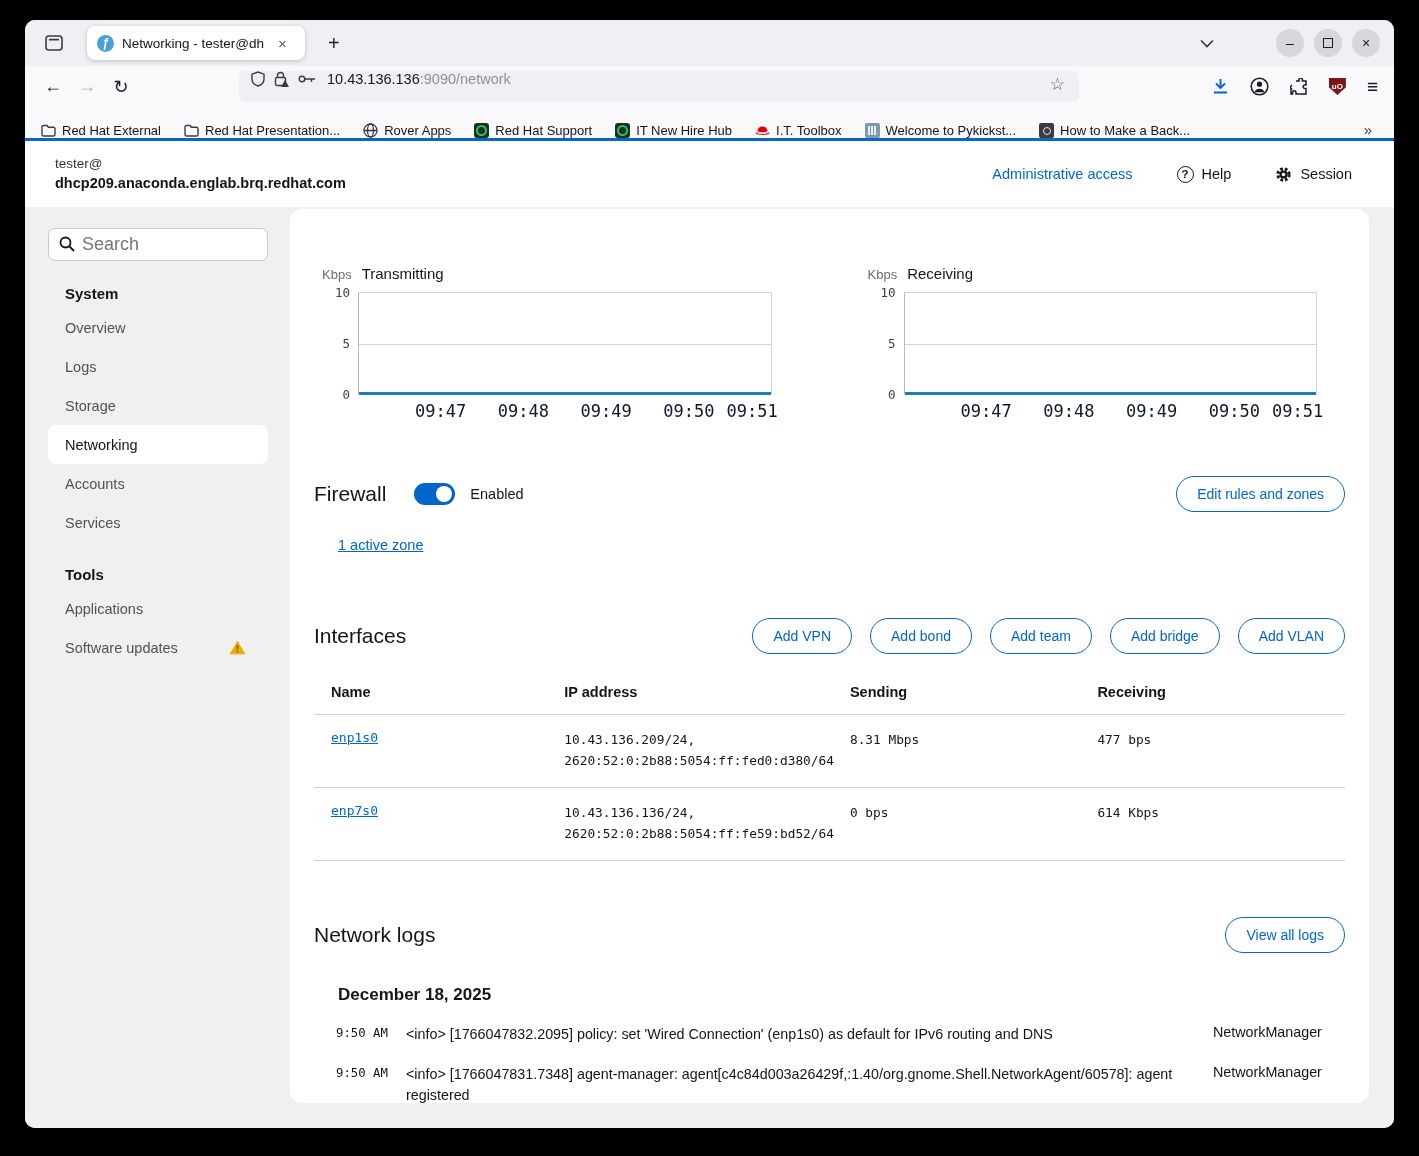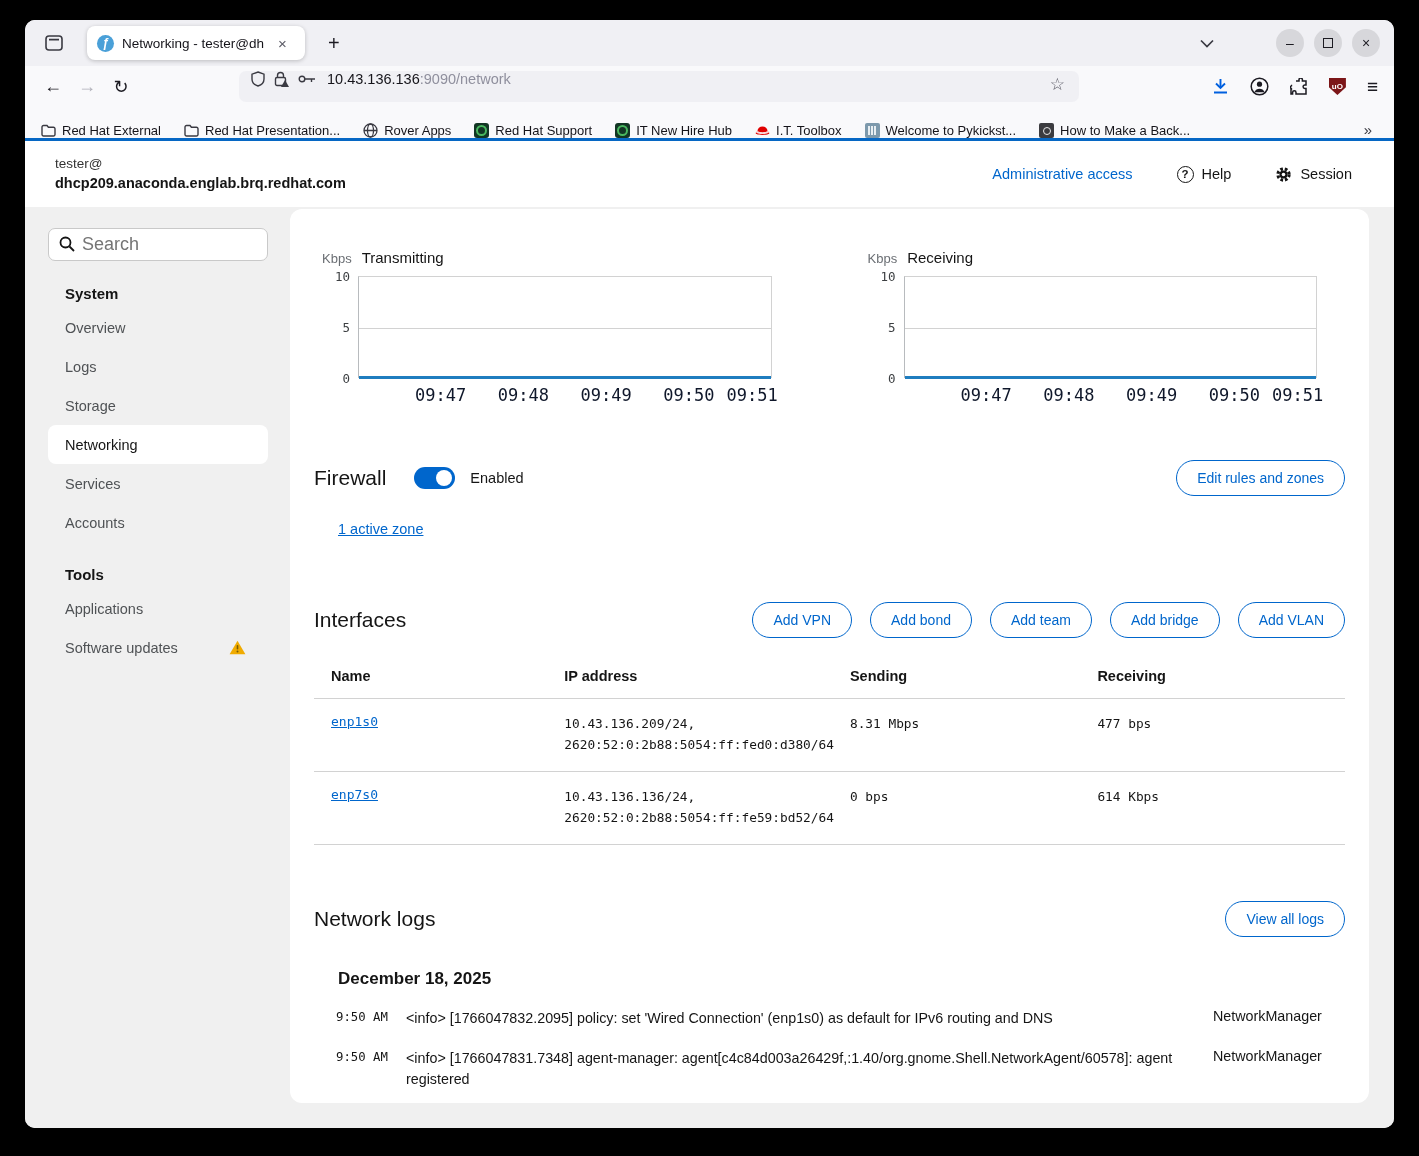--- a/index.html
+++ b/index.html
@@ -57,21 +57,21 @@
   .side-search { position:relative; margin-bottom:12px;}
   .side-search input { width:100%; height:33px; border:1px solid #c9c9c9; border-radius:7px; padding:0 10px 0 33px; font-size:18px; font-family:"Liberation Sans",sans-serif; background:#fff; color:#151515; outline:none;}
   .side-search svg { position:absolute; left:11px; top:8px; }
   .side-group-title { font-size:15px; font-weight:700; color:#151515; margin:24px 0 6px 17px; }
   .side-item { font-size:14.5px; color:#4f5255; padding:11.5px 17px; border-radius:8px; display:flex; align-items:center; justify-content:space-between;}
   .side-item.selected { background:#fff; color:#151515; }
 
   .main-area { flex:1; padding:2px 25px 25px 0; overflow:hidden;}
   .card { background:#fff; border-radius:12px; width:100%; height:100%; overflow:hidden; }
 
-  .charts-row { display:flex; padding:40px 52px 0 32px; gap:96px; }
+  .charts-row { display:flex; padding:40px 52px 0 32px; gap:96px;margin-top:16px; }
   .chart { flex:1; }
   .chart-head { margin-bottom:9px; }
   .chart-unit { font-size:13px; color:#6a6e73; margin-right:10px;}
   .chart-title { font-size:15px; color:#151515; }
   .chart-body { display:flex; }
   .chart-yaxis { width:36px; position:relative; flex:none; font-family:"DejaVu Sans Mono",monospace; font-size:12.5px; color:#3c3f42;}
   .ytick { position:absolute; right:8px; }
   .ytick.t0 { top:0; transform:translateY(-50%);}
   .ytick.t1 { top:50%; transform:translateY(-50%);}
   .ytick.t2 { bottom:0; transform:translateY(50%);}
@@ -278,22 +278,22 @@
               <circle cx="6.5" cy="6.5" r="5"></circle>
               <line x1="10.5" y1="10.5" x2="15" y2="15"></line>
             </svg>
         <input type="text" placeholder="Search" style="">
       </div>
       <div class="side-group-title">System</div>
       <div class="side-item">Overview</div>
       <div class="side-item">Logs</div>
       <div class="side-item">Storage</div>
       <div class="side-item selected">Networking</div>
+      <div class="side-item">Accounts</div>
       <div class="side-item">Services</div>
-      <div class="side-item">Accounts</div>
       <div class="side-group-title">Tools</div>
       <div class="side-item">Applications</div>
       <div class="side-item">
         <span>Software updates</span>
         <svg class="warn-icon" width="17" height="15" viewBox="0 0 17 15">
               <path d="M8.5 0.8 L16.4 14.2 H0.6 Z" fill="#f0ab00"></path>
               <rect x="7.7" y="5" width="1.6" height="4.6" rx="0.8" fill="#7a5c00"></rect>
               <circle cx="8.5" cy="11.6" r="1" fill="#7a5c00"></circle>
             </svg>
       </div>

